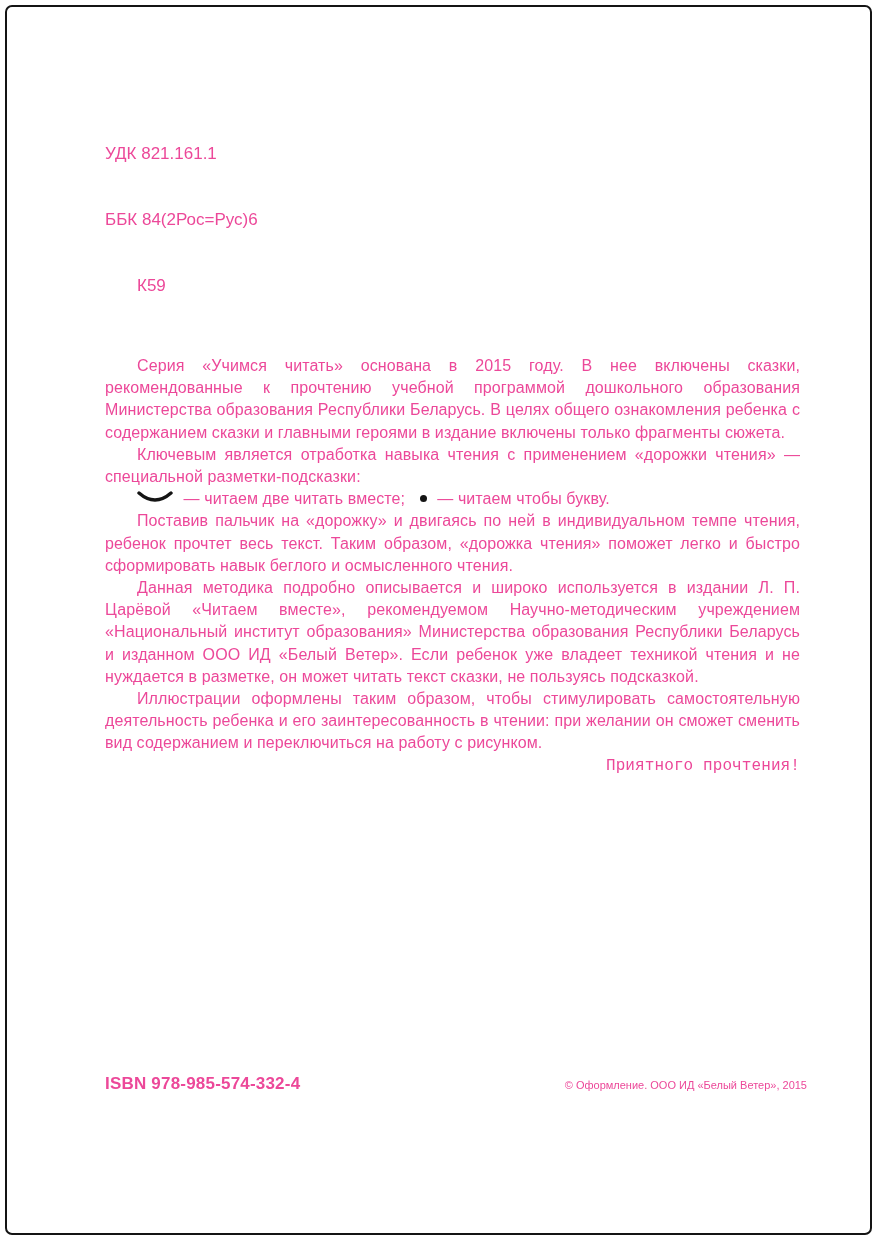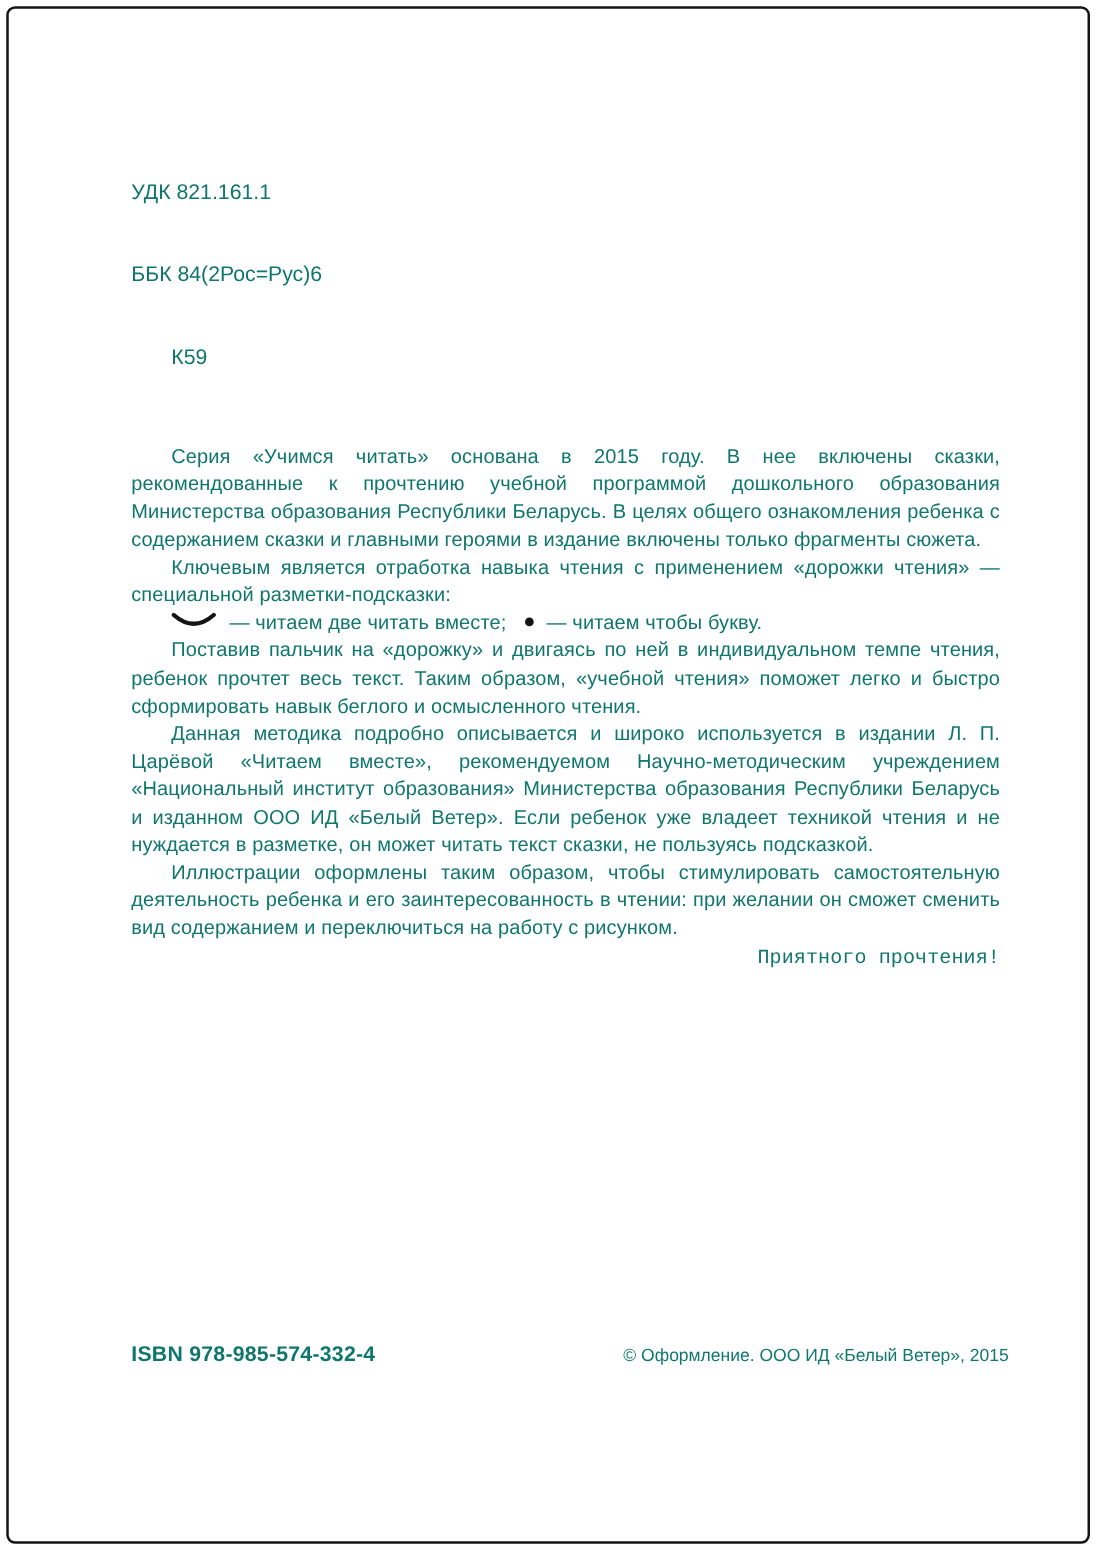--- a/index.html
+++ b/index.html
@@ -6,21 +6,21 @@
     margin: 0;
     padding: 0;
     background: #ffffff;
   }
   .page {
     position: relative;
     width: 877px;
     height: 1240px;
     background: #ffffff;
     font-family: "Liberation Sans", sans-serif;
-    color: #0f766e;
+    color: #ec4899;
     overflow: hidden;
   }
   .page-border {
     position: absolute;
     inset: 5px;
     border: 2px solid #141414;
     border-radius: 7px;
     pointer-events: none;
   }
   .content {
@@ -83,21 +83,21 @@
     display: flex;
     justify-content: space-between;
     align-items: baseline;
     font-size: 17px;
   }
   .isbn {
     font-weight: bold;
     letter-spacing: 0.2px;
   }
   .copyright {
-    font-size: 14px;
+    font-size: 11px;
   }
 </style>
 </head>
 <body>
 
 <div class="page">
   <div class="page-border"></div>
 
   <div class="content">
 
@@ -115,21 +115,21 @@
         <span class="arc-icon">
           <svg width="36" height="13" viewBox="0 0 36 13" aria-hidden="true">
             <path d="M2 2 Q 18 16 34 2" fill="none" stroke="#141414" stroke-width="3.4" stroke-linecap="round"></path>
           </svg>
         </span>
         <span>— читаем две читать вместе;</span>
         <span class="dot-icon"></span>
         <span>— читаем чтобы букву.</span>
       </p>
 
-      <p class="para">Поставив пальчик на «дорожку» и двигаясь по ней в индивидуальном темпе чтения, ребенок прочтет весь текст. Таким образом, «учебной чтения» поможет легко и быстро сформировать навык беглого и осмысленного чтения.</p>
+      <p class="para">Поставив пальчик на «дорожку» и двигаясь по ней в индивидуальном темпе чтения, ребенок прочтет весь текст. Таким образом, «дорожка чтения» поможет легко и быстро сформировать навык беглого и осмысленного чтения.</p>
       <p class="para">Данная методика подробно описывается и широко используется в издании Л. П. Царёвой «Читаем вместе», рекомендуемом Научно-методическим учреждением «Национальный институт образования» Министерства образования Республики Беларусь и изданном ООО ИД «Белый Ветер». Если ребенок уже владеет техникой чтения и не нуждается в разметке, он может читать текст сказки, не пользуясь подсказкой.</p>
       <p class="para">Иллюстрации оформлены таким образом, чтобы стимулировать самостоятельную деятельность ребенка и его заинтересованность в чтении: при желании он сможет сменить вид содержанием и переключиться на работу с рисунком.</p>
       <p class="closing">Приятного прочтения!</p>
     </div>
   </div>
 
   <div class="footer">
     <span class="isbn">ISBN 978-985-574-332-4</span>
     <span class="copyright">© Оформление. ООО ИД «Белый Ветер», 2015</span>
   </div>

